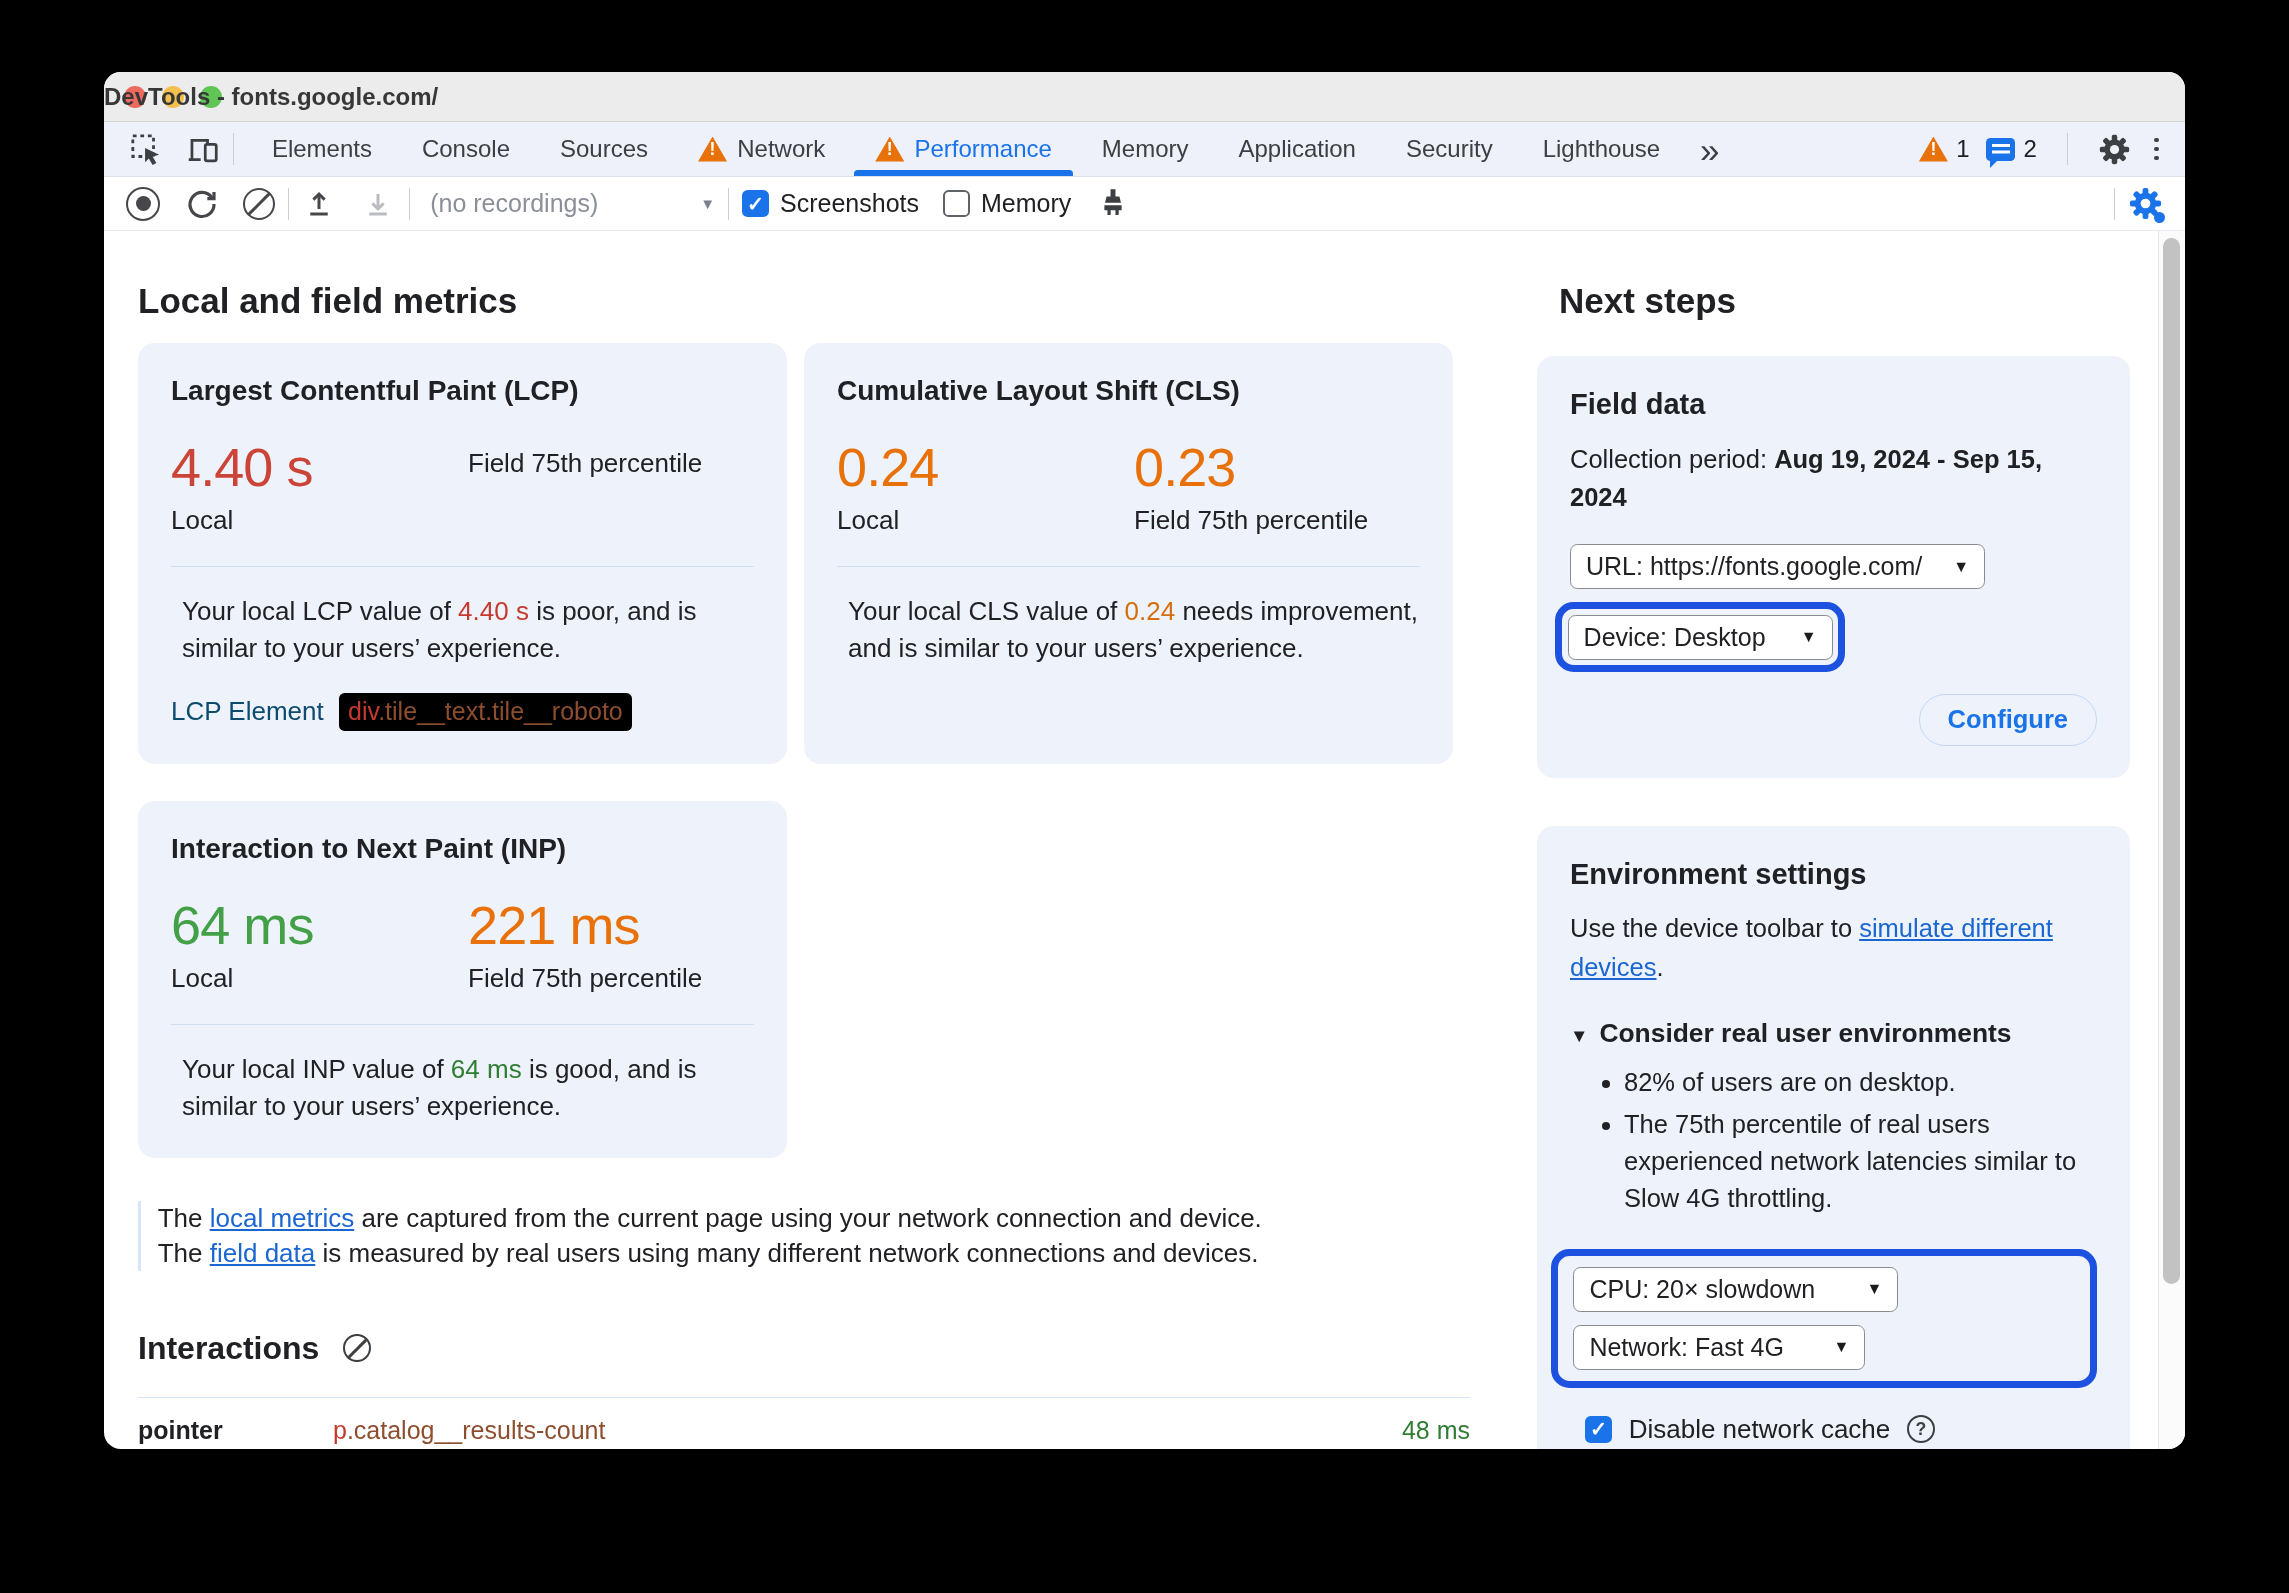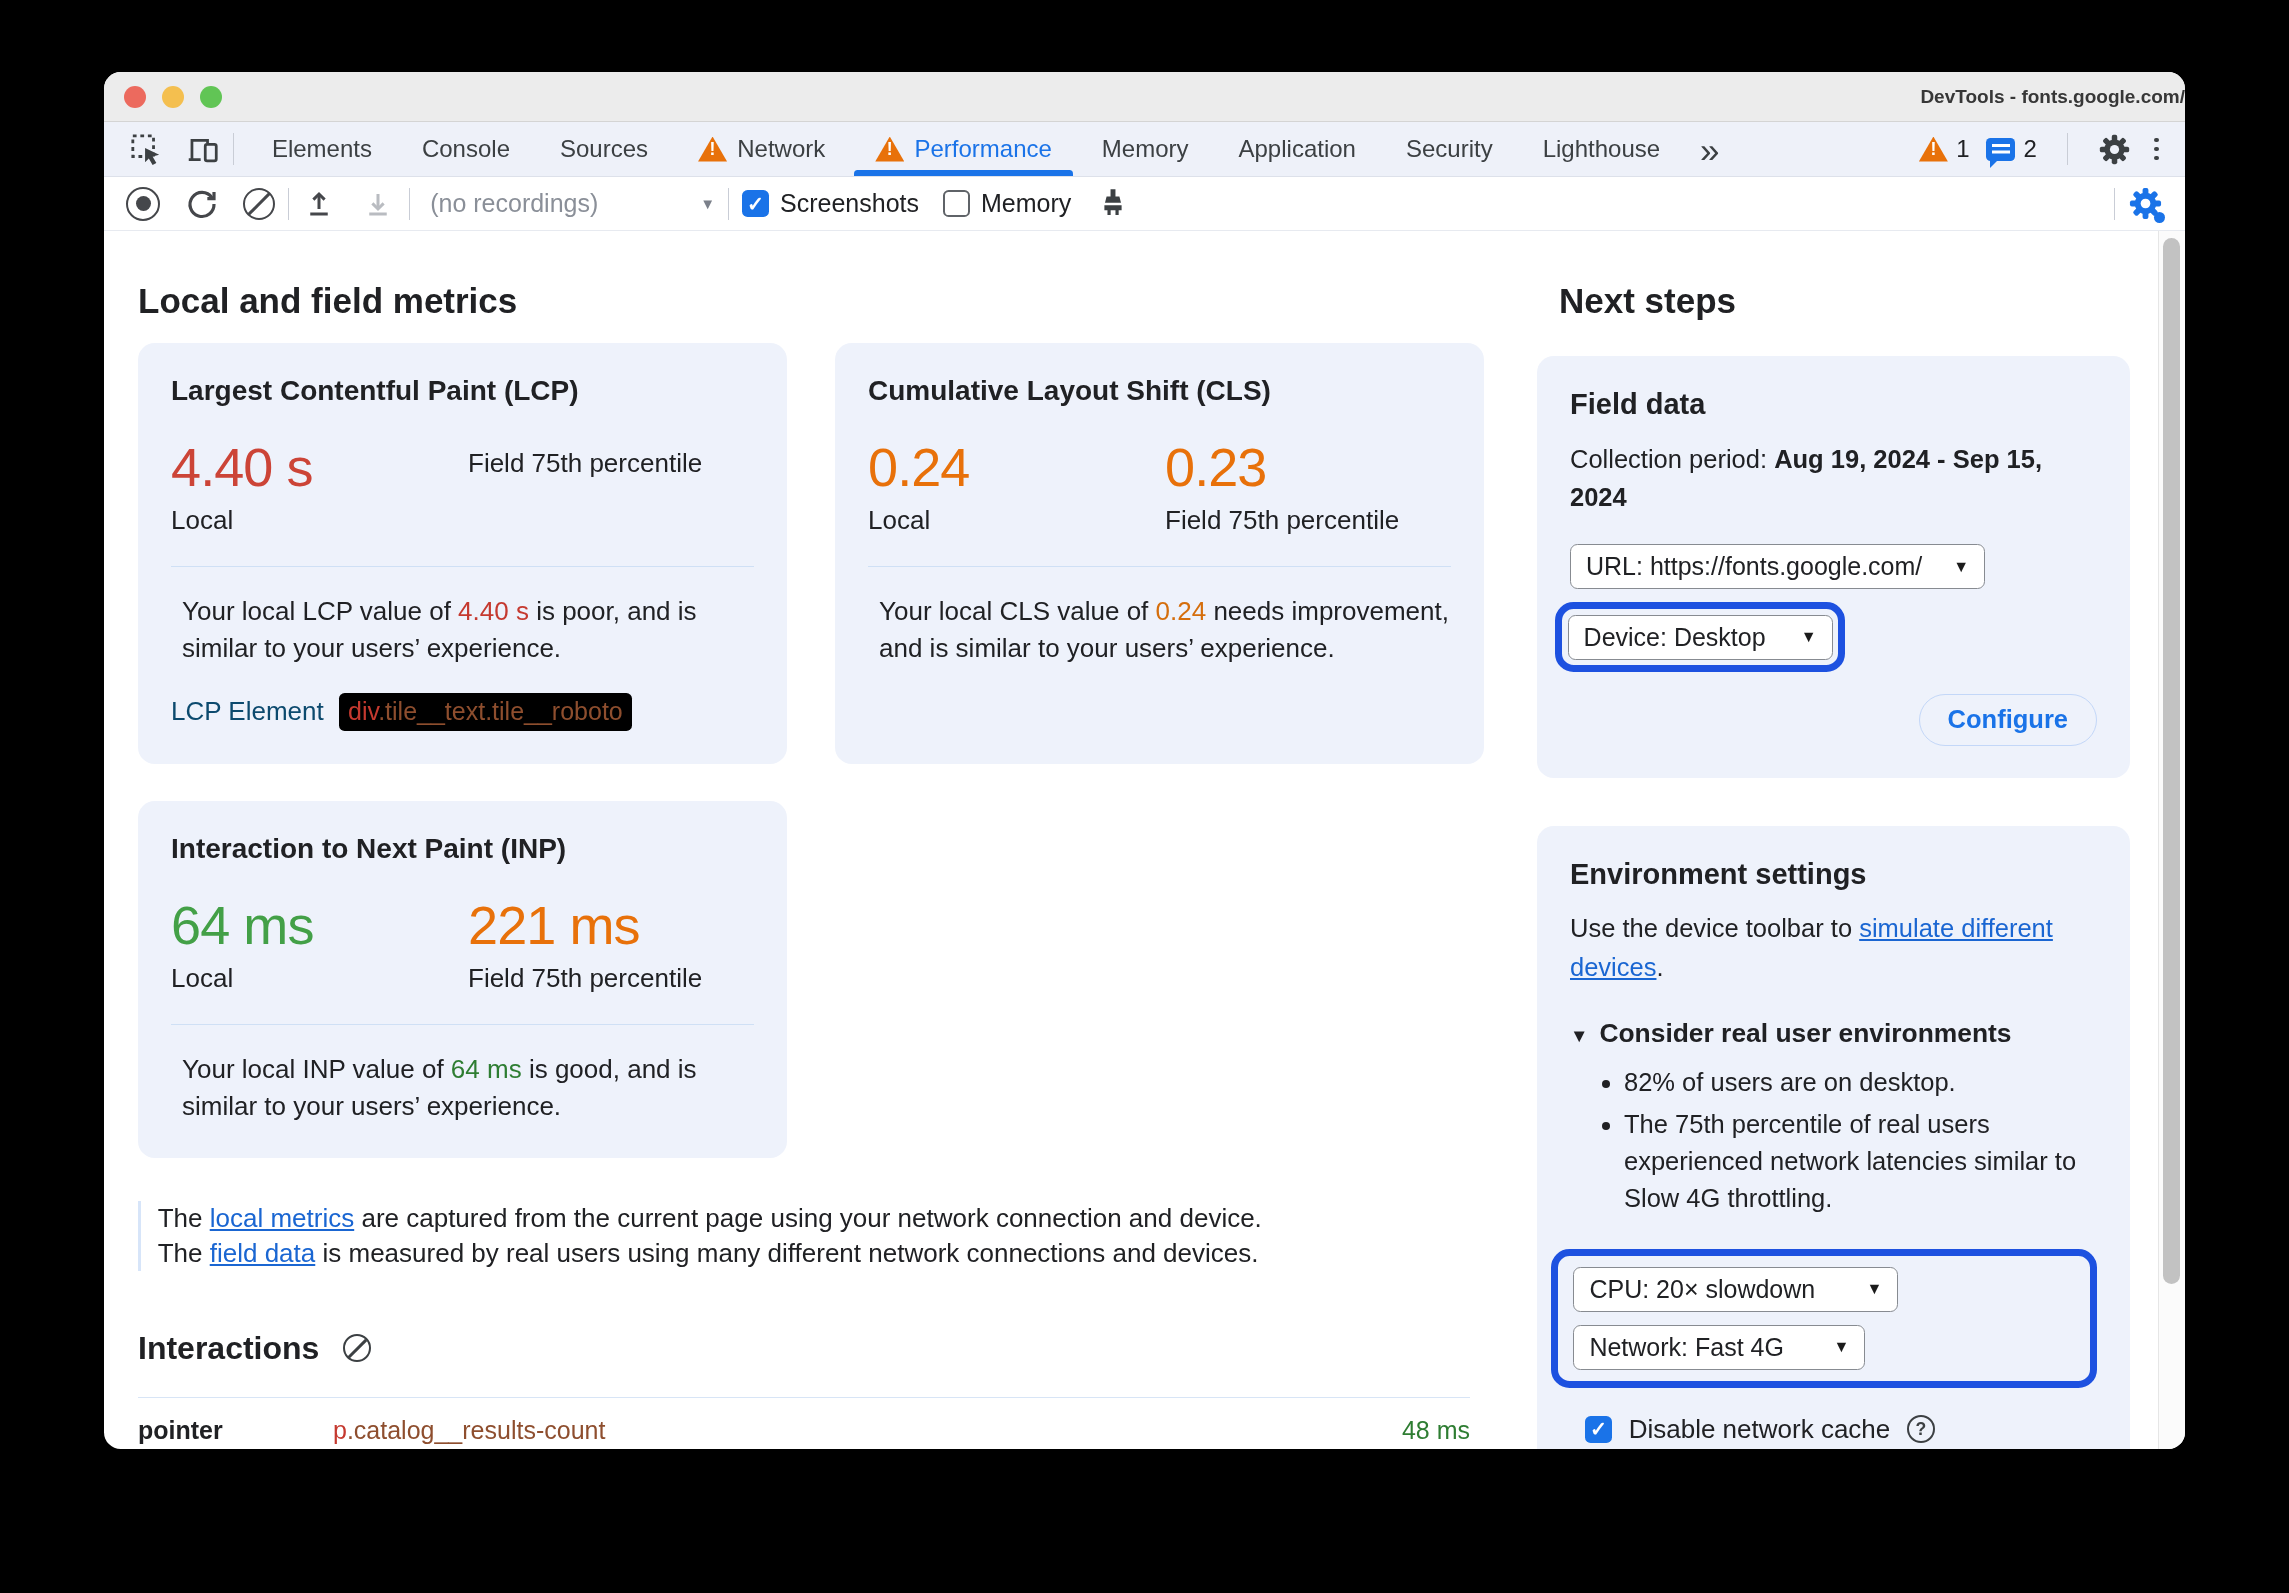--- a/index.html
+++ b/index.html
@@ -18,22 +18,22 @@
   .titlebar{
     height:49px;flex:0 0 49px;background:#ececec;border-bottom:0.9px solid #d4d4d4;
     position:relative;display:flex;align-items:center;
   }
   .traffic{display:flex;gap:16px;margin-left:20.4px;}
   .light{width:22px;height:22px;border-radius:50%;}
   .light.red{background:#ec6a5e;}
   .light.yellow{background:#f4bf4f;}
   .light.green{background:#61c555;}
   .win-title{
-    position:absolute;left:0;right:0;text-align:right;
-    font-size:19px;font-weight:700;color:#373737;
+    position:absolute;left:0;right:0;text-align:left;
+    font-size:24px;font-weight:700;color:#373737;
   }
   
   .tabbar{
     height:54px;flex:0 0 54px;background:#eef1f9;border-bottom:0.9px solid #dde1ea;
     display:flex;align-items:center;
   }
   .tabbar .lefticons{display:flex;align-items:center;gap:22px;margin-left:24px;color:#3c4043;}
   .icon-btn{display:inline-flex;align-items:center;justify-content:center;width:35px;height:35px;}
   .icon-btn svg{display:block;}
   .tb-divider{width:0.9px;height:32px;background:#c9cdd6;margin:0 13px;}
@@ -91,21 +91,21 @@
   .gear-blue{color:#1a73e8;position:relative;}
   .gear-blue .dot{position:absolute;right:-1.9px;bottom:-1.9px;width:11px;height:11px;border-radius:50%;background:#1a73e8;}
   
   .content{flex:1;display:flex;position:relative;min-height:0;}
   .main{width:1398px;flex:0 0 1398px;padding:0 32px 0 34px;box-sizing:border-box;}
   .vdivider{width:0.9px;background:#e0e2e8;}
   .sidebar{flex:1;padding:0 61px 0 35px;box-sizing:border-box;position:relative;}
   h1.section{font-size:35px;font-weight:600;color:#202124;margin:50px 0 0 0;}
   .sidebar h1.section{margin-left:22px;}
   
-  .cards-row{display:flex;gap:48px;margin-top:22px;}
+  .cards-row{display:flex;gap:17px;margin-top:22px;}
   .mcard{
     width:649px;box-sizing:border-box;background:#eef2fb;border-radius:16.7px;
     padding:32px 33px 33px 33px;
   }
   .mcard .mtitle{font-size:28px;font-weight:600;color:#202124;}
   .mvalues{display:flex;margin-top:32px;}
   .mval-block{min-width:297px;}
   .mval{font-size:54px;line-height:1.05;letter-spacing:-0.9px;}
   .mval.red{color:#cc4437;}
   .mval.orange{color:#e8710a;}

